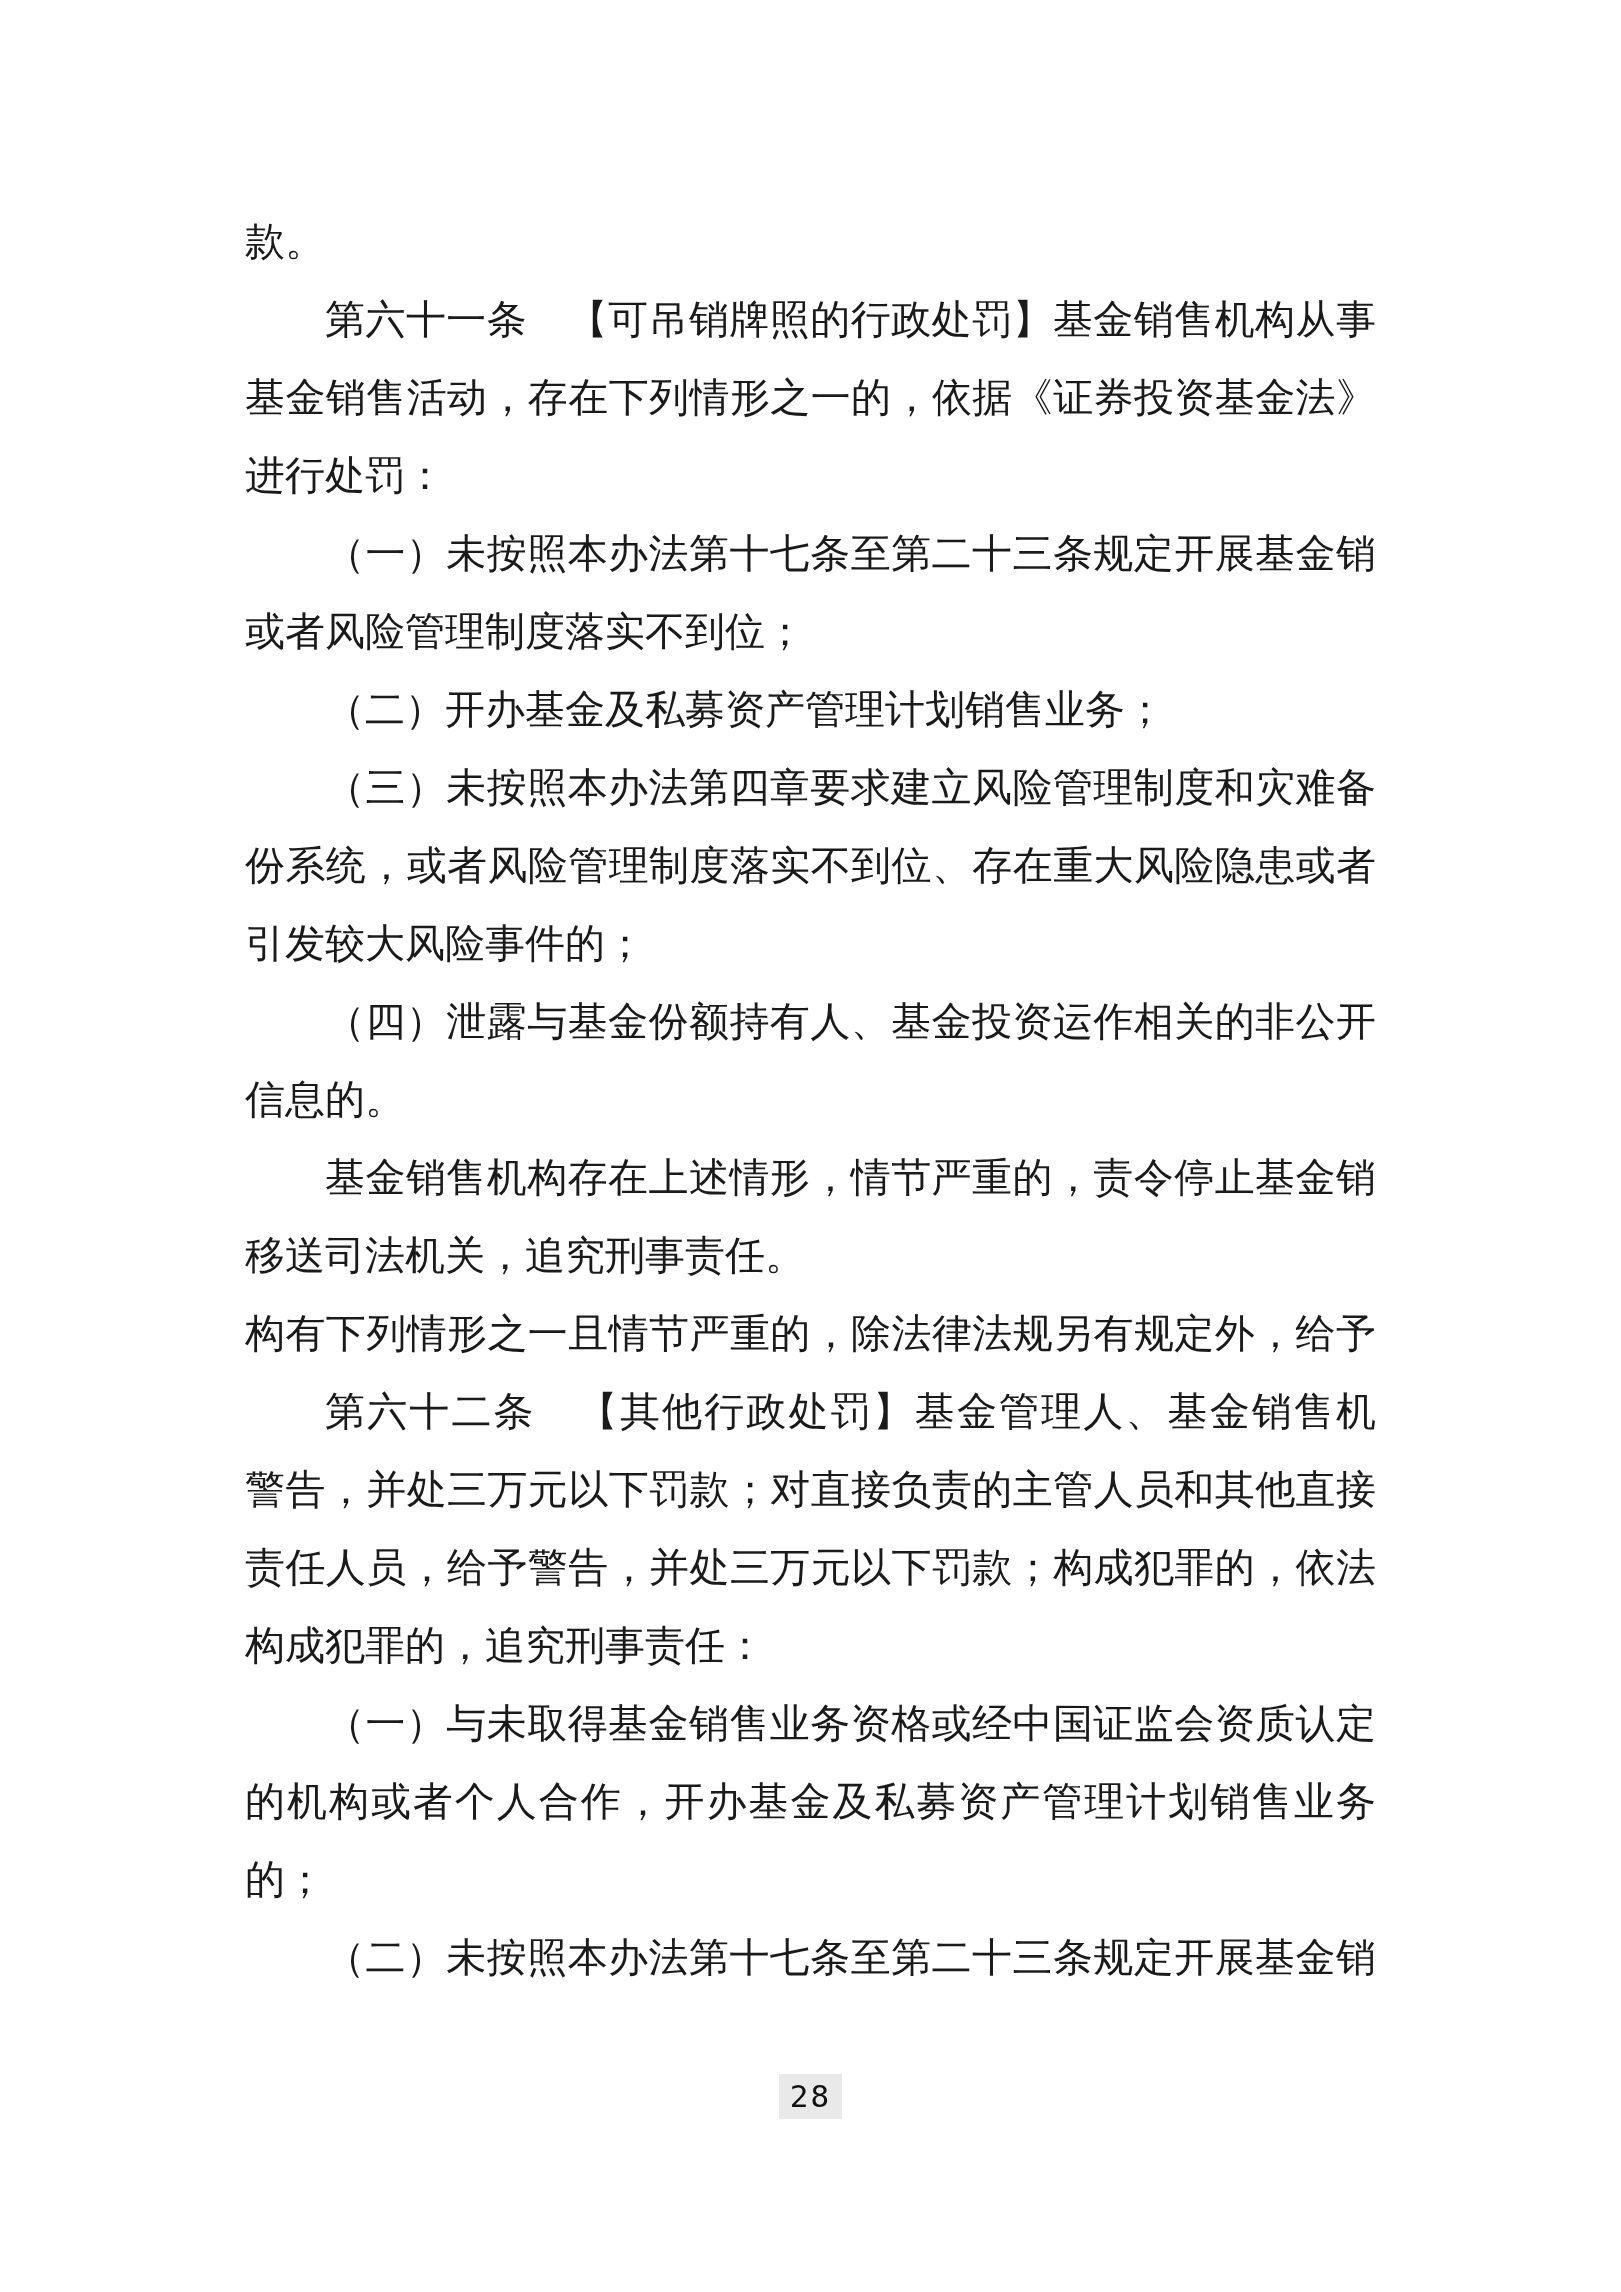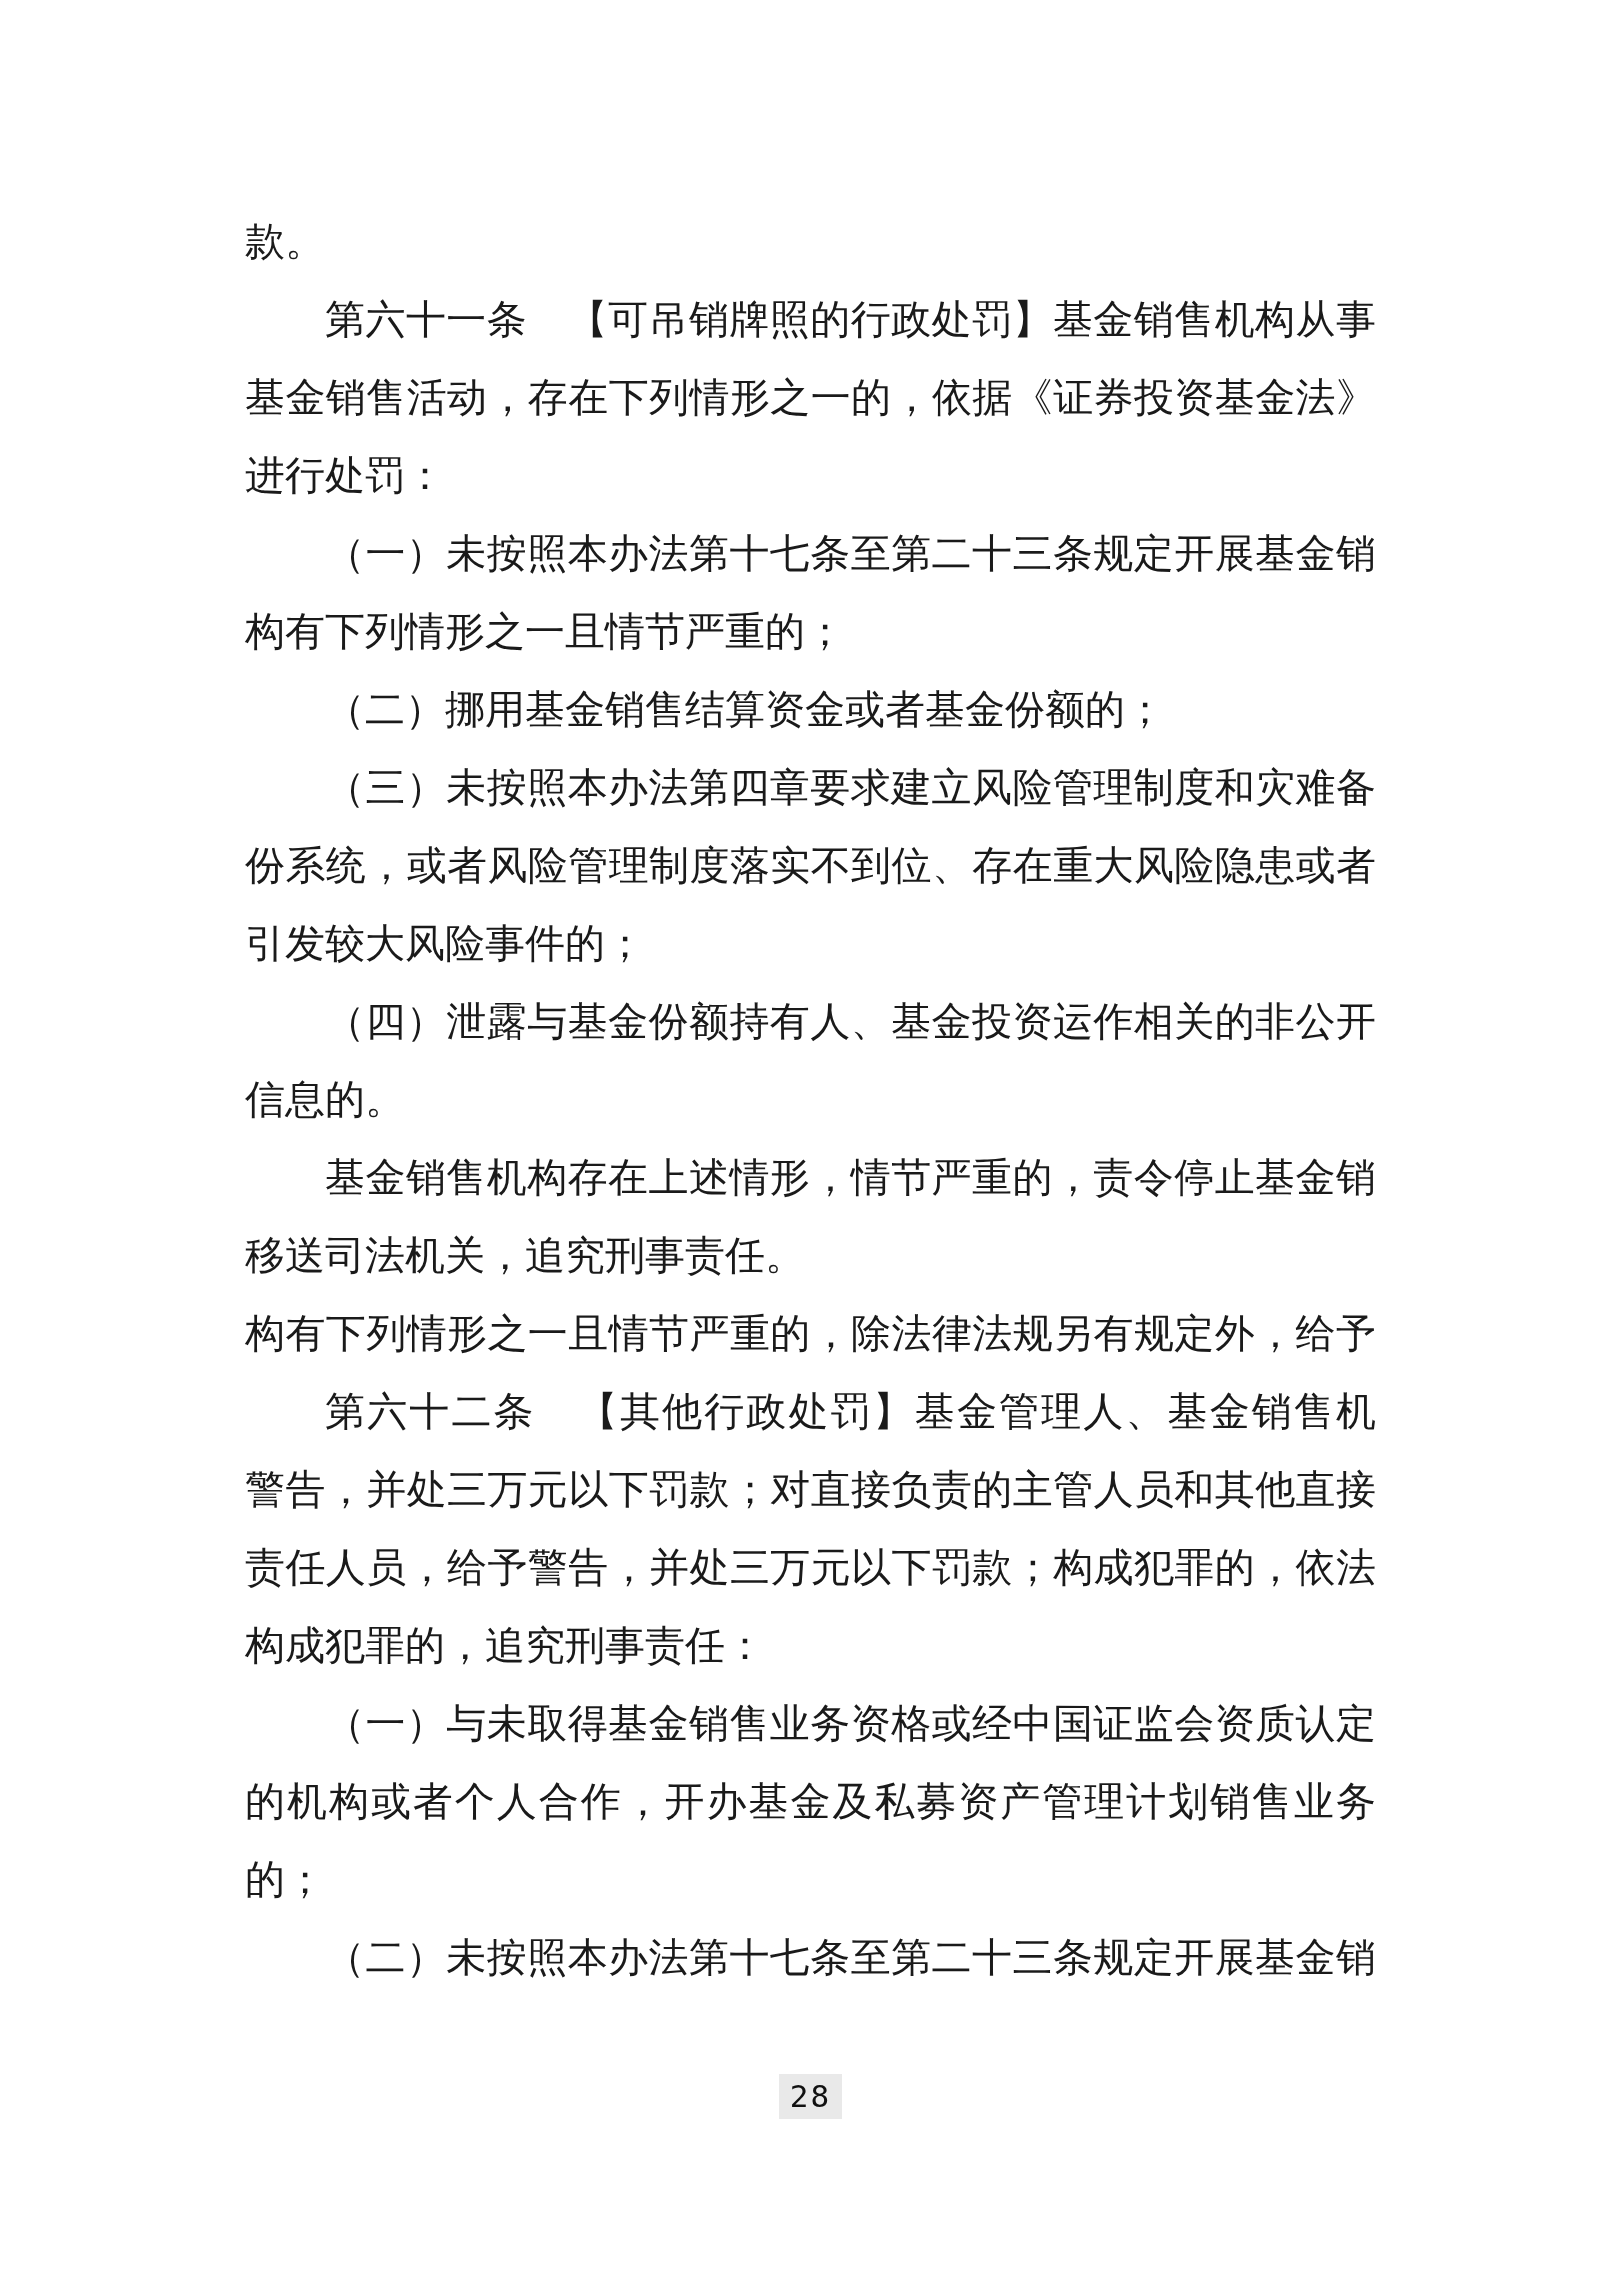--- a/index.html
+++ b/index.html
@@ -59,22 +59,22 @@
 </head>
 <body>
 
 <div class="page">
   <div class="text-block">
     <div class="line">款。</div>
     <div class="line indent justify">第六十一条　【可吊销牌照的行政处罚】基金销售机构从事</div>
     <div class="line justify">基金销售活动，存在下列情形之一的，依据《证券投资基金法》</div>
     <div class="line">进行处罚：</div>
     <div class="line indent justify">（一）未按照本办法第十七条至第二十三条规定开展基金销</div>
-    <div class="line">构有下列情形之一且情节严重的；</div>
-    <div class="line indent">（二）挪用基金销售结算资金或者基金份额的；</div>
+    <div class="line">或者风险管理制度落实不到位；</div>
+    <div class="line indent">（二）开办基金及私募资产管理计划销售业务；</div>
     <div class="line indent justify">（三）未按照本办法第四章要求建立风险管理制度和灾难备</div>
     <div class="line justify">份系统，或者风险管理制度落实不到位、存在重大风险隐患或者</div>
     <div class="line">引发较大风险事件的；</div>
     <div class="line indent justify">（四）泄露与基金份额持有人、基金投资运作相关的非公开</div>
     <div class="line">信息的。</div>
     <div class="line indent justify">基金销售机构存在上述情形，情节严重的，责令停止基金销</div>
     <div class="line">移送司法机关，追究刑事责任。</div>
     <div class="line justify">构有下列情形之一且情节严重的，除法律法规另有规定外，给予</div>
     <div class="line indent justify">第六十二条　【其他行政处罚】基金管理人、基金销售机</div>
     <div class="line justify">警告，并处三万元以下罚款；对直接负责的主管人员和其他直接</div>

